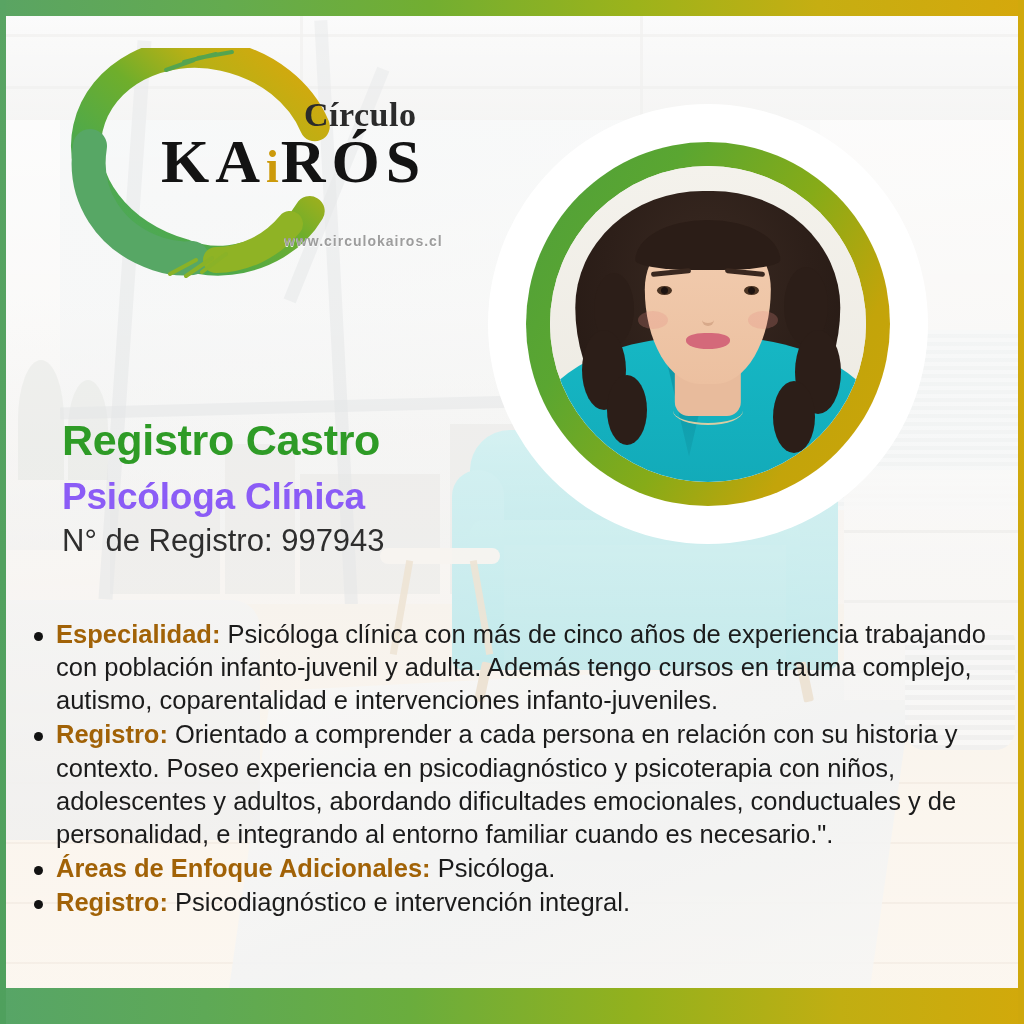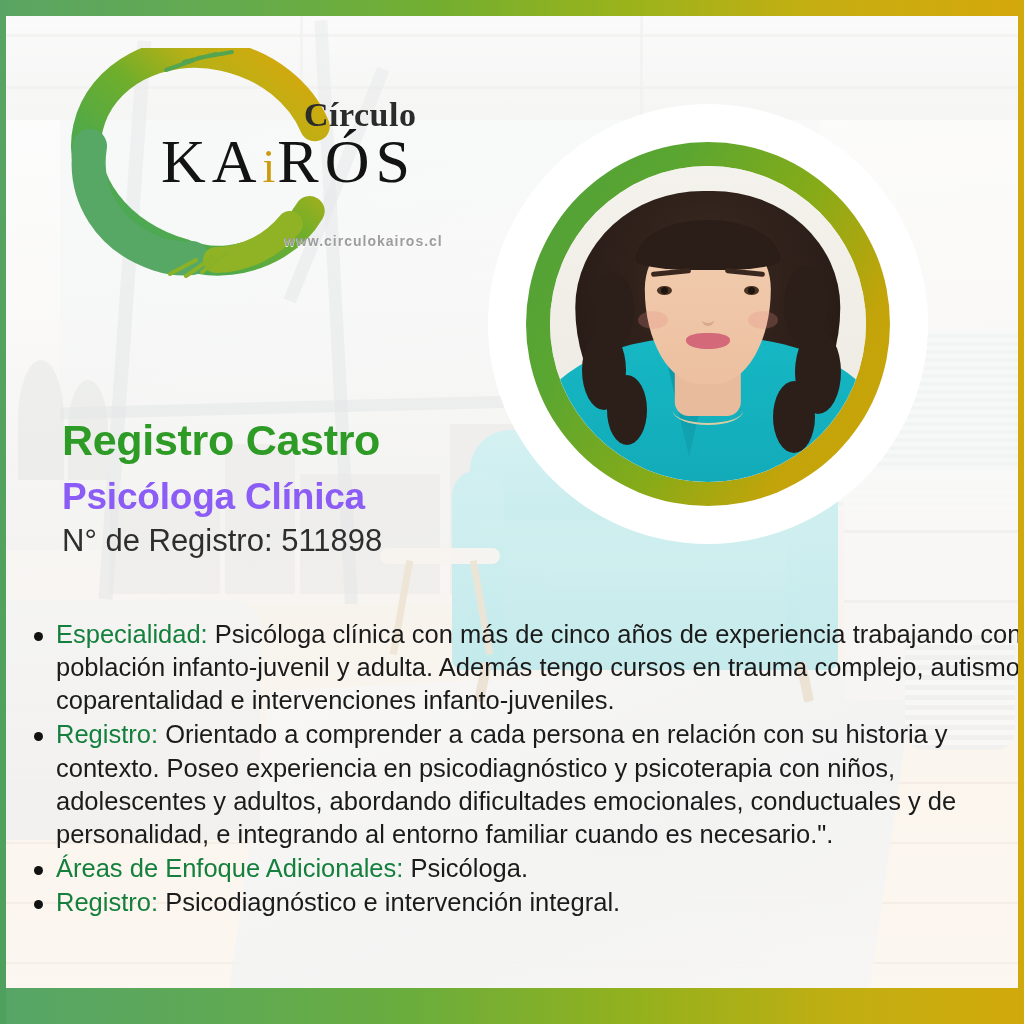--- a/index.html
+++ b/index.html
@@ -127,21 +127,21 @@
   .logo{position:absolute;left:66px;top:48px;width:420px;height:230px;z-index:12;}
   .logo svg{display:block;}
   .logo-circulo{
     position:absolute;left:238px;top:48px;
     font-family:"Liberation Serif", serif;
     font-weight:700;font-size:34px;color:#2b2b2b;letter-spacing:.5px;
   }
   .logo-kairos{
     position:absolute;left:95px;top:78px;
     font-family:"Liberation Serif", serif;
-    font-weight:400;font-size:62px;color:#131313;letter-spacing:6px;
+    font-weight:700;font-size:62px;color:#131313;letter-spacing:6px;
     white-space:nowrap;
   }
   .logo-kairos .low-i{font-size:46px;color:#cc9a0b;letter-spacing:2px;}
   .logo-web{
     position:absolute;left:218px;top:185px;
     font-family:"Liberation Sans", sans-serif;
     font-weight:700;font-size:14px;color:#9d9d9d;letter-spacing:1px;
     text-shadow:0 1px 0 rgba(255,255,255,.8);
   }
 
@@ -233,21 +233,21 @@
   .bullets li{
     position:relative;
     font-size:25.5px;line-height:1.30;color:#1b1b1b;
     margin:0 0 1px 0;
     text-indent:0;
   }
   .bullets li::before{
     content:"";position:absolute;left:-22px;top:14px;
     width:9px;height:9px;border-radius:50%;background:#121212;
   }
-  .bullets b{font-weight:normal;color:#15803d;}
+  .bullets b{font-weight:bold;color:#a16207;}
 </style>
 </head>
 <body>
 
 <div class="card">
 
   <div class="bg">
     <div class="bg-base"></div>
 
     <div class="ceiling"></div>
@@ -368,21 +368,21 @@
       <div class="ph-cheek" style="right:28%;top:46%;"></div>
       <div class="ph-nose"></div>
       <div class="ph-mouth"></div>
       <div class="ph-necklace"></div>
     </div>
   </div>
 
   <div class="identity">
     <div class="name">Registro Castro</div>
     <div class="role">Psicóloga Clínica</div>
-    <div class="registry">N° de Registro: 511898</div>
+    <div class="registry">N° de Registro: 997943</div>
   </div>
 
   <ul class="bullets">
     <li>
       <b>Especialidad:</b><span> Psicóloga clínica con más de cinco años de experiencia trabajando con población infanto-juvenil y adulta. Además tengo cursos en trauma complejo, autismo, coparentalidad e intervenciones infanto-juveniles.</span>
     </li>
     <li>
       <b>Registro:</b><span> Orientado a comprender a cada persona en relación con su historia y contexto. Poseo experiencia en psicodiagnóstico y psicoterapia con niños, adolescentes y adultos, abordando dificultades emocionales, conductuales y de personalidad, e integrando al entorno familiar cuando es necesario.".</span>
     </li>
     <li>

